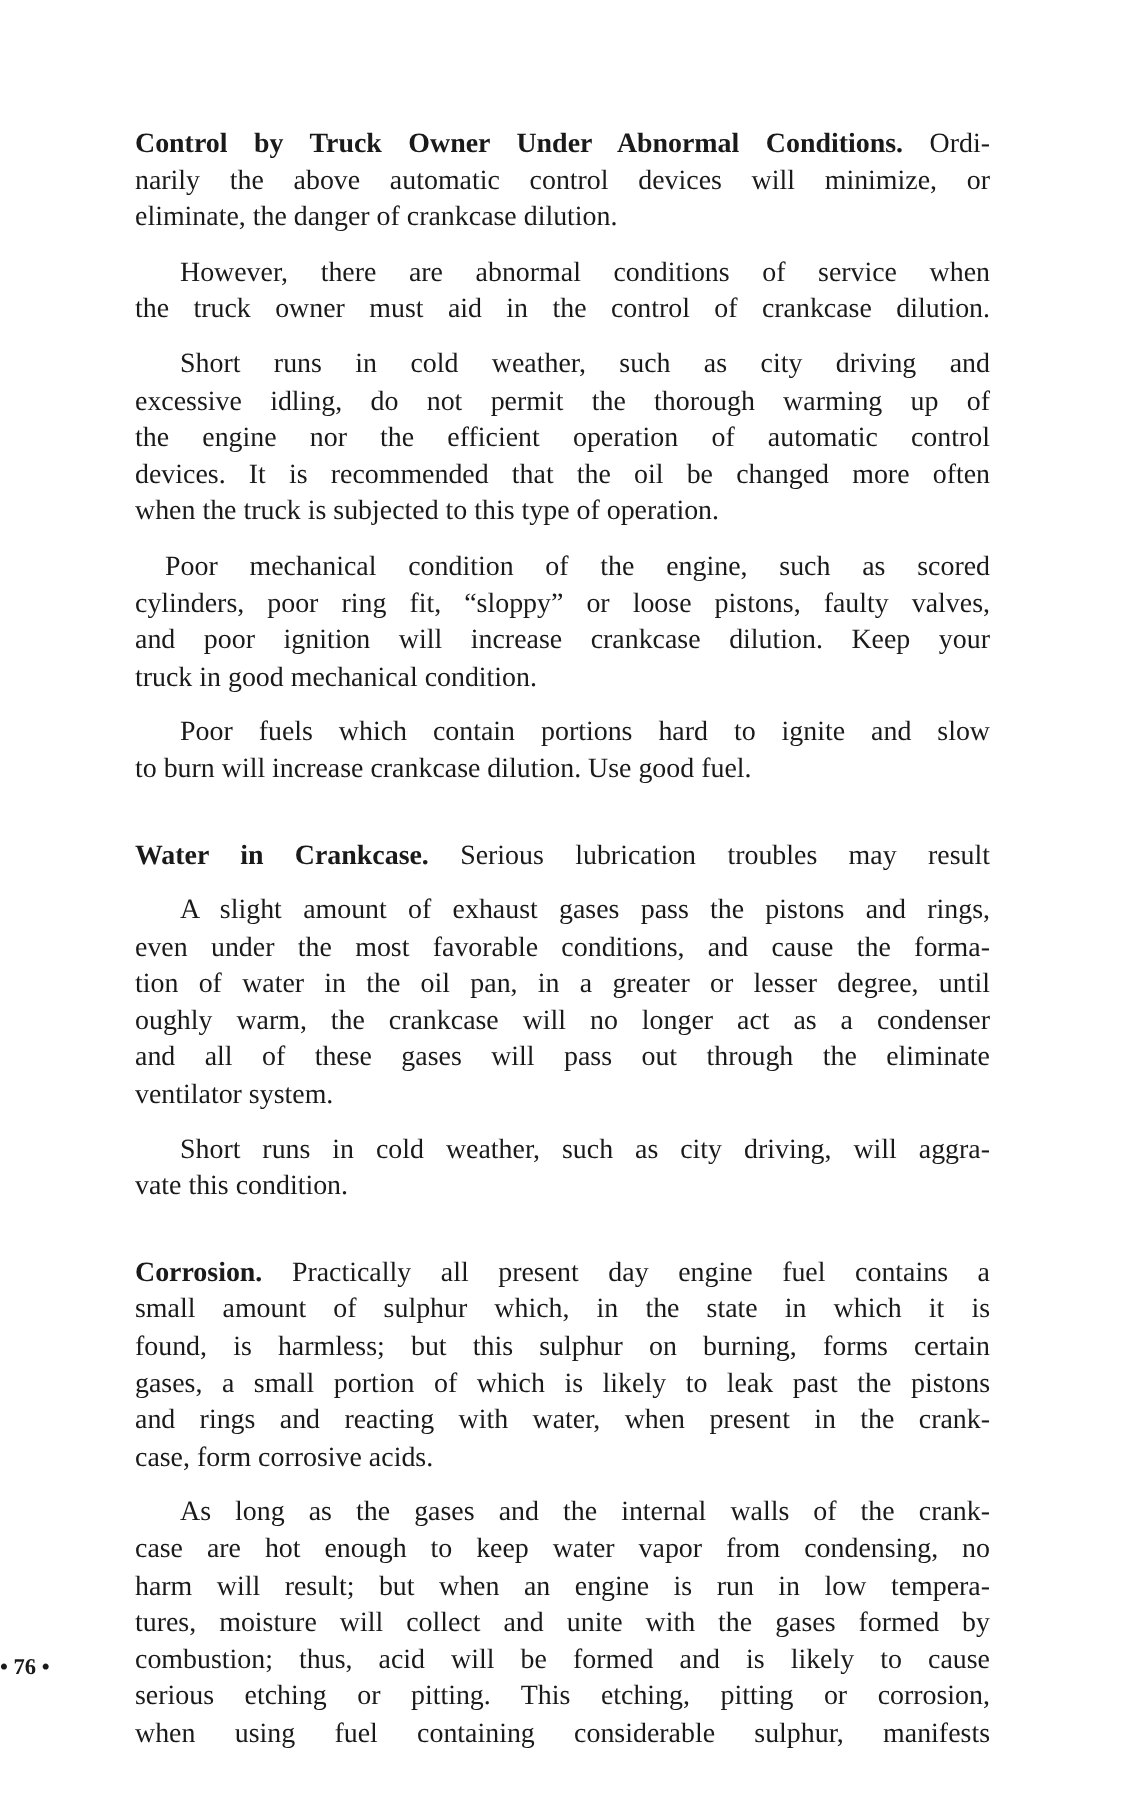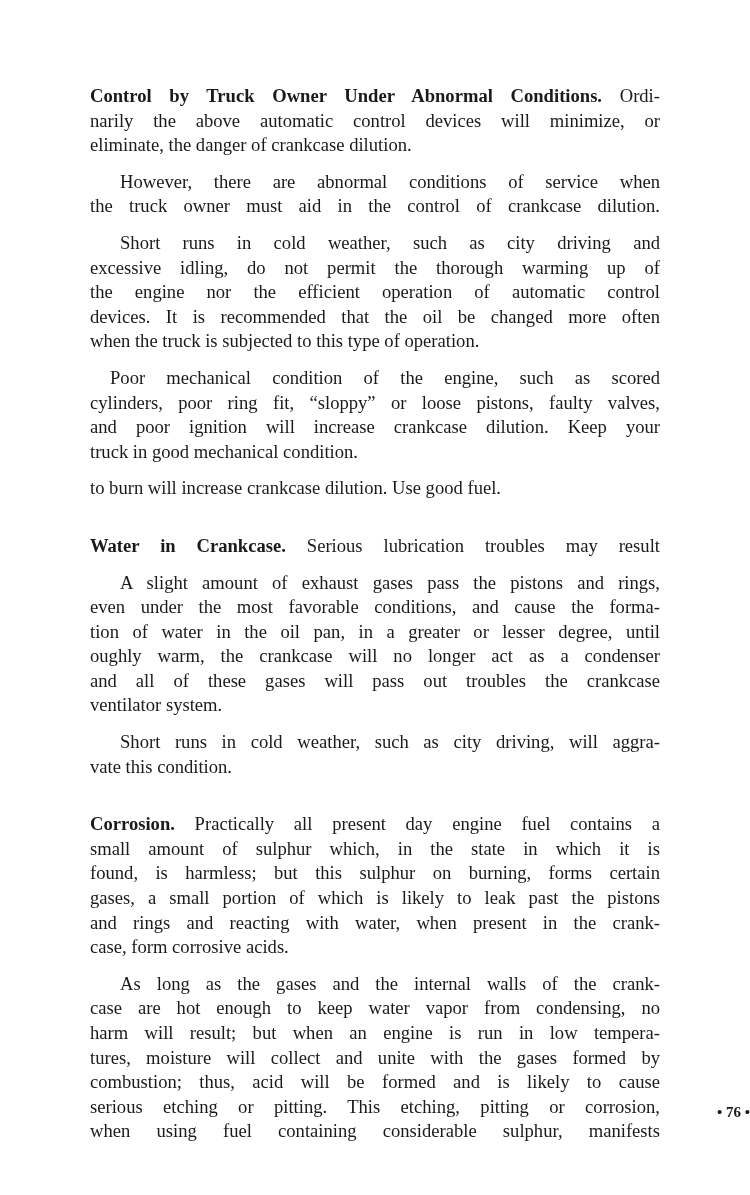--- a/index.html
+++ b/index.html
@@ -14,21 +14,21 @@
     display: block; height: 24.6px; line-height: 24.6px;
     text-align: justify; text-align-last: justify; white-space: nowrap;
     overflow: visible;
   }
   .line.last { text-align-last: left; }
   .line.indent { padding-left: 30px; }
   .gap { height: 9px; }
   .heading { font-weight: bold; }
   .folio {
     position: absolute; left: 0; width: 750px; top: 1104px;
-    text-align: right; font-family: "Liberation Serif", serif;
+    text-align: left; font-family: "Liberation Serif", serif;
     font-weight: bold; font-size: 15px; color: #1a1a1a;
   }
 </style>
 </head>
 <body>
 
 <div class="page">
 
   <div>
     <p class="para">
@@ -47,36 +47,37 @@
       <span class="line">devices. It is recommended that the oil be changed more often</span>
       <span class="line last">when the truck is subjected to this type of operation.</span>
     </p>
     <p class="para">
       <span class="line indent" style="padding-left:20px">Poor mechanical condition of the engine, such as scored</span>
       <span class="line">cylinders, poor ring fit, “sloppy” or loose pistons, faulty valves,</span>
       <span class="line">and poor ignition will increase crankcase dilution. Keep your</span>
       <span class="line last">truck in good mechanical condition.</span>
     </p>
     <p class="para">
+      <span class="line indent">Poor fuels which contain portions hard to ignite and slow</span>
       <span class="line last">to burn will increase crankcase dilution. Use good fuel.</span>
     </p>
   </div>
 
   <div class="gap"></div>
 
   <div>
     <p class="para">
       <span class="line"><span class="heading">Water in Crankcase.</span><span> Serious lubrication troubles may result</span></span>
     </p>
     <p class="para">
       <span class="line indent">A slight amount of exhaust gases pass the pistons and rings,</span>
       <span class="line">even under the most favorable conditions, and cause the forma-</span>
       <span class="line">tion of water in the oil pan, in a greater or lesser degree, until</span>
       <span class="line">oughly warm, the crankcase will no longer act as a condenser</span>
-      <span class="line">and all of these gases will pass out troubles the crankcase</span>
+      <span class="line">and all of these gases will pass out through the eliminate</span>
       <span class="line last">ventilator system.</span>
     </p>
     <p class="para">
       <span class="line indent">Short runs in cold weather, such as city driving, will aggra-</span>
       <span class="line last">vate this condition.</span>
     </p>
   </div>
 
   <div class="gap"></div>
 

